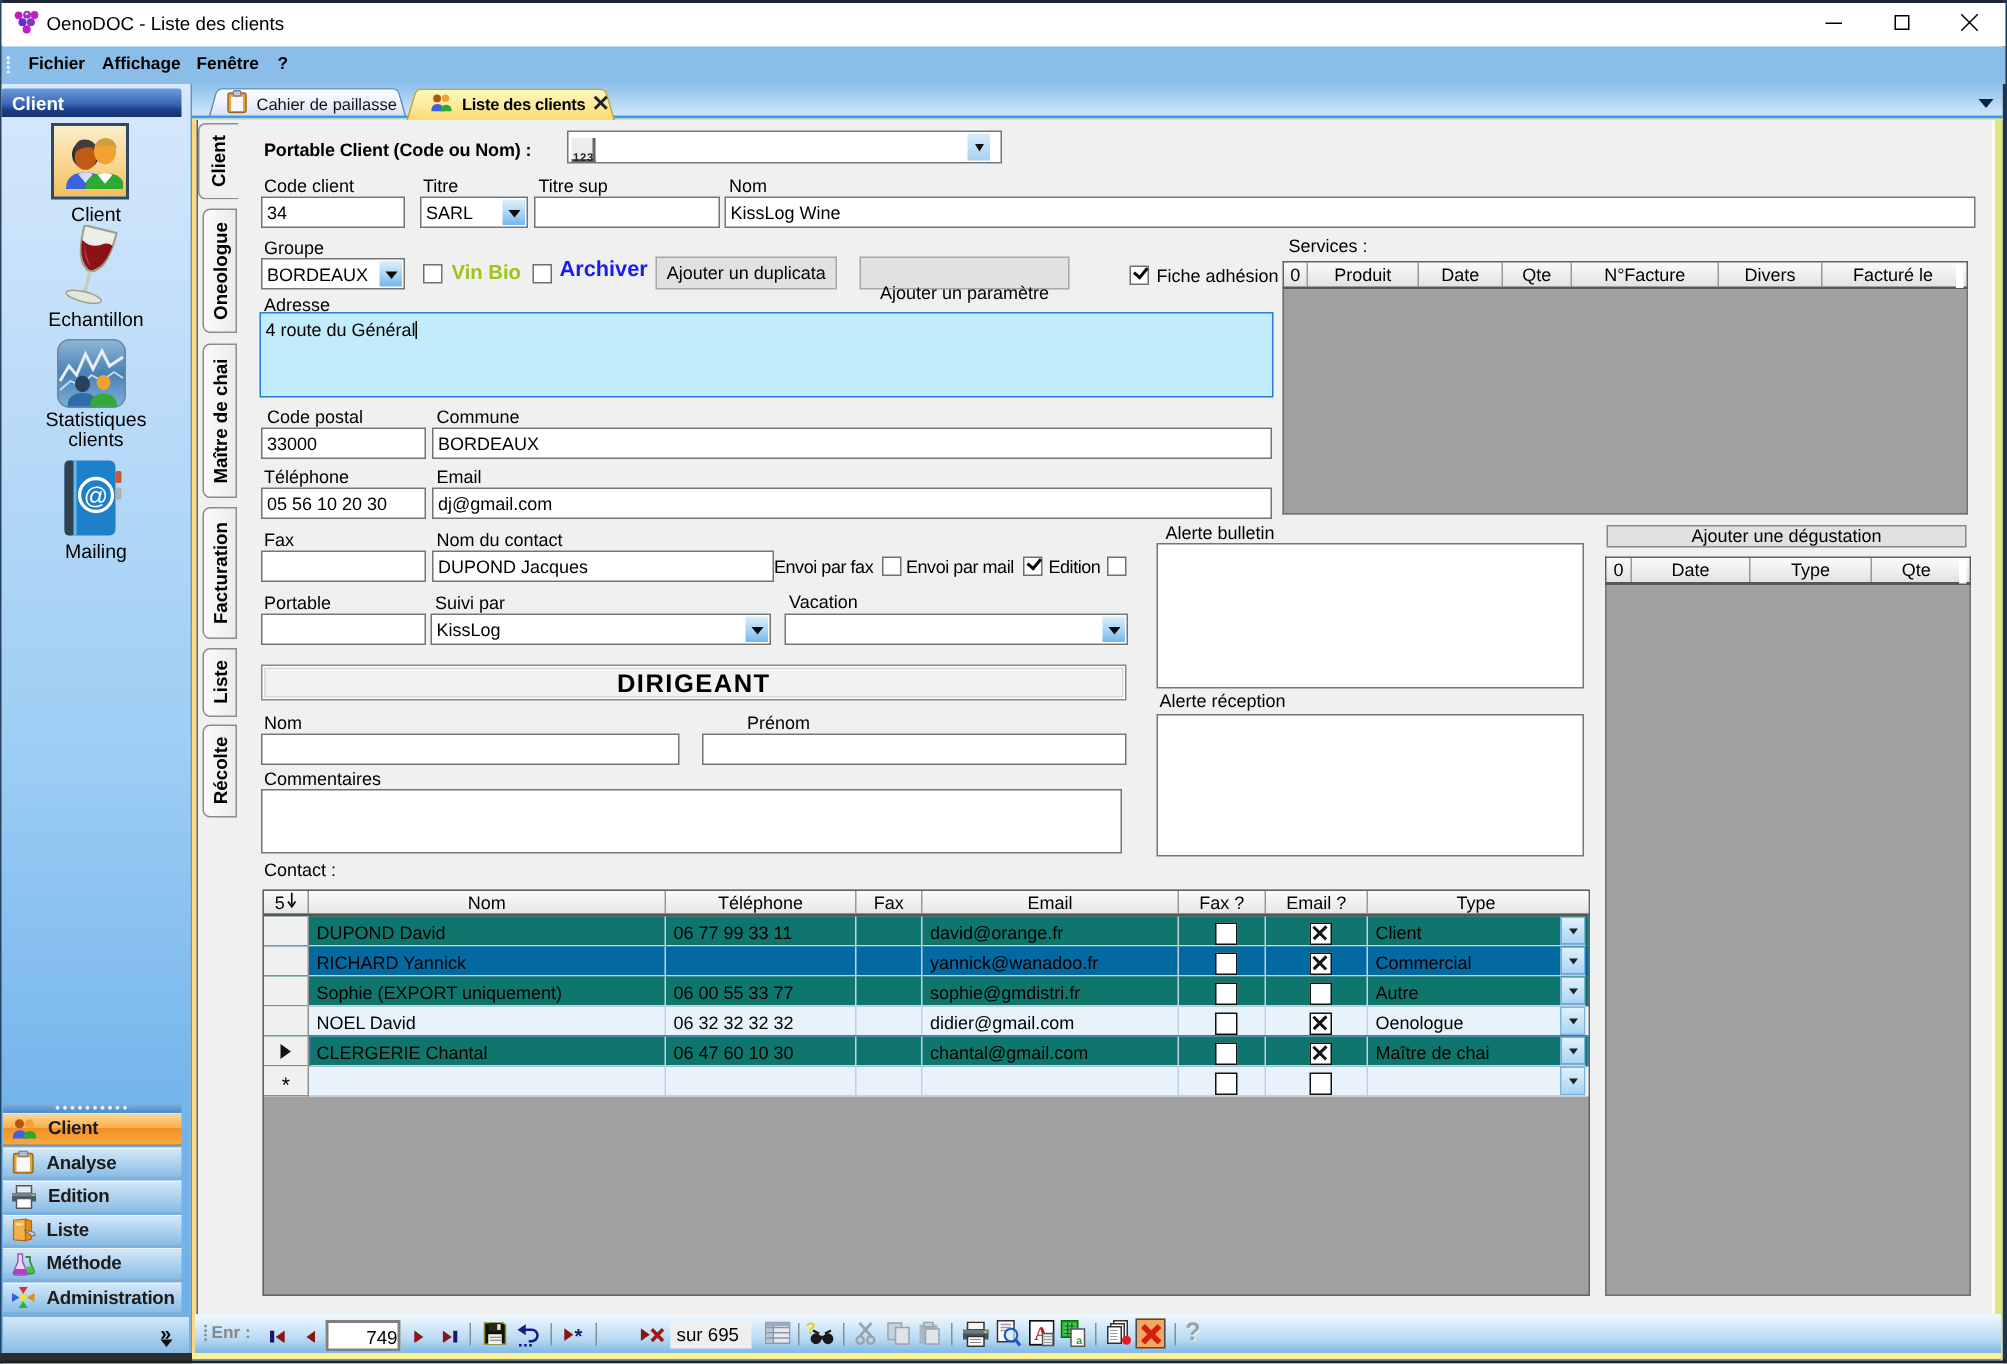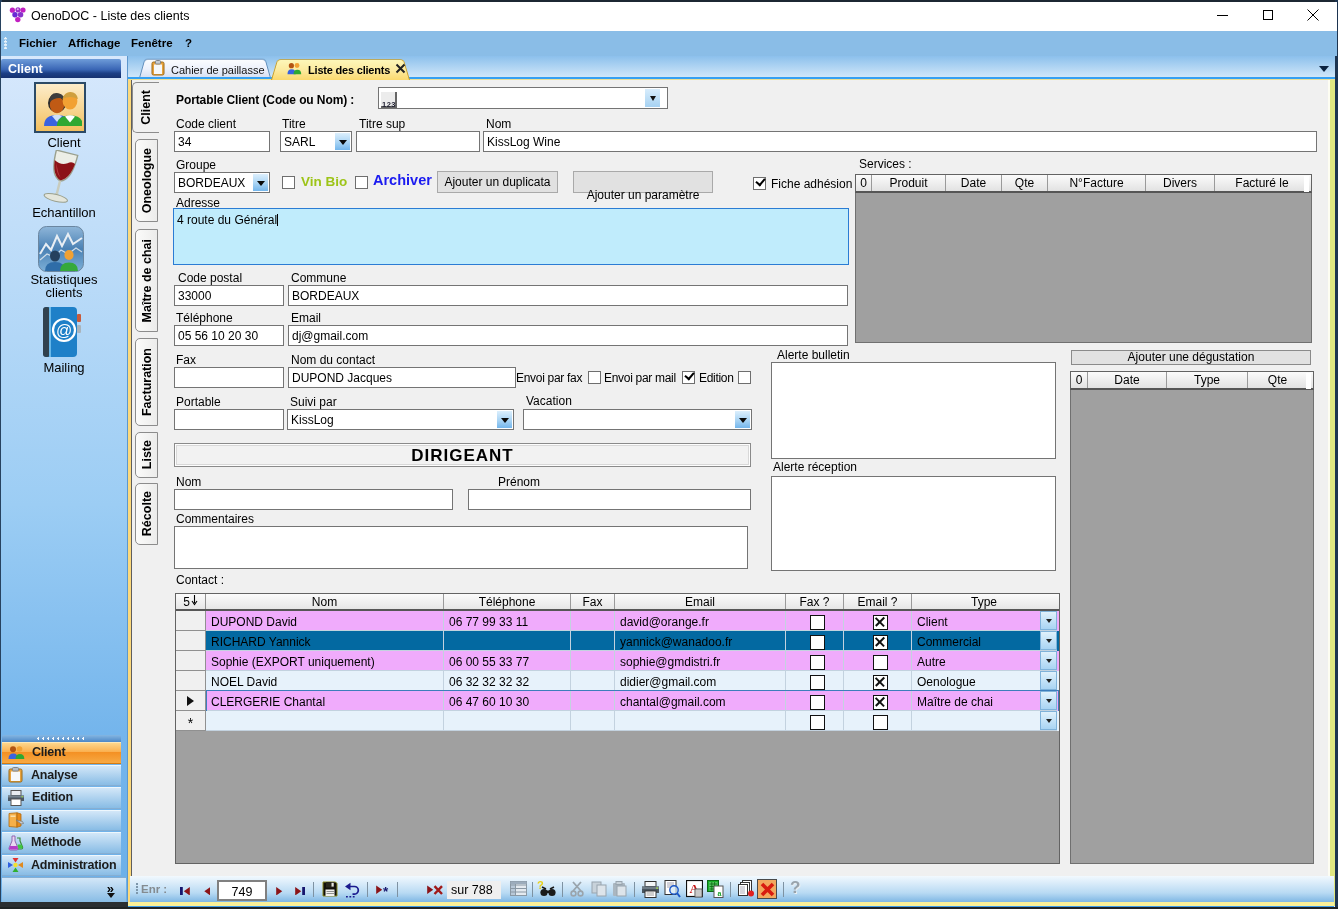--- a/index.html
+++ b/index.html
@@ -14,21 +14,21 @@
 .btn{position:absolute;background:#e1e1e1;border:1px solid #a9a9a9;font-size:12px;text-align:center;font-family:"Liberation Sans",sans-serif}
 .sep{position:absolute;width:1.2px;background:#7e92a2;top:882px;height:15px}
 .nav{position:absolute;left:2px;width:119px;height:21.5px;background:linear-gradient(#d3e7f8,#88bce5);border-top:1px solid #eef7fd;border-bottom:1px solid #86aed2;font-size:12.5px;font-weight:bold;color:#1c1c1c;display:flex;align-items:center;letter-spacing:-0.2px}
 .nav svg{margin:0 7px 0 5px}
 .nav span{margin-top:-1px}
 .vtab{position:absolute;background:linear-gradient(90deg,#fbfbfa,#ececeb);border:1px solid #8c8c8c;border-radius:5px 0 0 5px;display:flex;align-items:center;justify-content:center}
 .vtab span{writing-mode:vertical-rl;transform:rotate(180deg);font-size:12.5px;font-weight:bold;white-space:nowrap}
 .gridhead{position:absolute;display:flex;background:linear-gradient(#fbfbfb,#e2e2e2);border:1px solid #636363;border-bottom:2px solid #565656;font-size:12px}
 .gridhead div{border-right:1px solid #9a9a9a;text-align:center;overflow:hidden;padding-top:1px}
 .graybody{position:absolute;background:#a0a0a0;border:1px solid #707070;border-top:none}
-.crow{position:absolute;left:176px;display:flex;font-size:12px;height:20px;background:#f0abfc;width:883px}
+.crow{position:absolute;left:176px;display:flex;font-size:12px;height:20px;background:#0f766e;width:883px}
 .crow>div{border-right:1px solid #c3d2df;border-bottom:1px solid #c3d2df;padding:3.5px 0 0 5px;overflow:hidden;white-space:nowrap;height:20px}
 .crow .mk{background:#f0f0f0;border-right:1px solid #909090;border-bottom:1px solid #909090;width:30px;text-align:center;padding-left:0}
 .tchk{position:relative;width:15px;height:15px;border:1.7px solid #111;background:#fff;margin:0 auto}
 .tchk.x:before,.tchk.x:after{content:"";position:absolute;left:0px;top:5.2px;width:11.6px;height:1.7px;background:#111}
 .tchk.x:before{transform:rotate(45deg)}.tchk.x:after{transform:rotate(-45deg)}
 .tdd{position:absolute;right:0;top:0;width:17px;height:19px;background:linear-gradient(#e0f1fc,#a9d4f3);border:1px solid #7fb2da;display:flex;align-items:center;justify-content:center}
 .tdd:after{content:"";border:3.5px solid transparent;border-top:4.5px solid #222;margin-top:4px}
 .ticon{position:absolute;top:881px}
 </style></head>
 <body>
@@ -431,21 +431,21 @@
 <div id="toolbar" class="abs" style="left:130px;top:876px;width:1204px;height:26px;background:linear-gradient(#f2f9fe,#dcedfa 25%,#b8daf3 65%,#7fb7e4)"></div>
 <div class="abs" style="left:136px;top:883px;width:2px;height:12px;background-image:radial-gradient(circle at 1px 1px,#7d97ab 0.9px,transparent 1px);background-size:2px 3px"></div>
 <div class="abs" style="left:141px;top:883px;font-size:11.5px;font-weight:bold;color:#848b90">Enr :</div>
 <svg class="ticon" style="left:179.5px;top:886.5px" width="10" height="8.5" viewBox="0 0 10 8.5">
     <rect x="0" y="0" width="2.8" height="8.5" fill="#17176e"></rect>
     <path d="M9.8,0 L3.8,4.25 L9.8,8.5 Z" fill="#8b1418"></path>
   </svg>
 <svg class="ticon" style="left:203.5px;top:886.5px" width="6.5" height="8.5" viewBox="0 0 6.5 8.5">
     <path d="M6.3,0 L0.3,4.25 L6.3,8.5 Z" fill="#8b1418"></path>
   </svg>
-<div class="abs" style="left:217px;top:880px;width:50px;height:20.5px;background:#fff;border:2px solid #808080;box-shadow:inset 0 0 0 2px #fff;text-align:center;font-size:12.5px;padding-top:2.5px">749</div>
+<div class="abs" style="left:217px;top:880px;width:50px;height:20.5px;background:#fff;border:2px solid #808080;box-shadow:inset 0 0 0 2px #fff;text-align:right;font-size:12.5px;padding-top:2.5px">749</div>
 <svg class="ticon" style="left:276px;top:886.5px" width="6.5" height="8.5" viewBox="0 0 6.5 8.5">
     <path d="M0.2,0 L6.2,4.25 L0.2,8.5 Z" fill="#8b1418"></path>
   </svg>
 <svg class="ticon" style="left:295px;top:886.5px" width="10" height="8.5" viewBox="0 0 10 8.5">
     <path d="M0.2,0 L6.2,4.25 L0.2,8.5 Z" fill="#8b1418"></path>
     <rect x="7.2" y="0" width="2.8" height="8.5" fill="#17176e"></rect>
   </svg>
 <div class="sep" style="left:313px"></div>
 <svg class="ticon" style="left:322px;top:881px" width="16" height="16" viewBox="0 0 16 16">
     <path d="M1,1 L13.5,1 L15,2.5 L15,15 L1,15 Z" fill="#11100a" stroke="#8a8820" stroke-width="1"></path>
@@ -462,21 +462,21 @@
 <div class="sep" style="left:367px"></div>
 <svg class="ticon" style="left:376px;top:884px" width="16" height="12" viewBox="0 0 16 12">
     <path d="M0.2,1.5 L6.2,5.75 L0.2,10 Z" fill="#8b1418"></path>
     <text x="7" y="11.5" font-size="13.5" font-weight="bold" fill="#17176e">*</text>
   </svg>
 <div class="sep" style="left:397px"></div>
 <svg class="ticon" style="left:427px;top:884px" width="17" height="12" viewBox="0 0 17 12">
     <path d="M0.2,1.5 L6.2,5.75 L0.2,10 Z" fill="#8b1418"></path>
     <path d="M7.5,2.2 L15,10 M15,2.2 L7.5,10" stroke="#a01a1a" stroke-width="2.4"></path>
   </svg>
-<div class="abs" style="left:447px;top:881px;width:54px;height:18px;background:#efefef;font-size:12.5px;padding:2px 0 0 4px">sur 788</div>
+<div class="abs" style="left:447px;top:881px;width:54px;height:18px;background:#efefef;font-size:12.5px;padding:2px 0 0 4px">sur 695</div>
 <svg class="ticon" style="left:510px;top:881px" width="17" height="15" viewBox="0 0 17 15">
     <rect x="0.5" y="0.5" width="16" height="14" fill="#e4eaf0" stroke="#8a98a4"></rect>
     <rect x="1" y="1" width="4" height="13" fill="#b8c8d8"></rect>
     <path d="M5.5,0.5 L5.5,14.5 M0.5,4 L16.5,4 M0.5,7.5 L16.5,7.5 M0.5,11 L16.5,11" stroke="#8a98a4"></path>
     <rect x="0.5" y="0.5" width="16" height="2.5" fill="#9cacbc"></rect>
   </svg>
 <div class="sep" style="left:532px"></div>
 <svg class="ticon" style="left:537px;top:880px" width="20" height="18" viewBox="0 0 20 18">
     <text x="0" y="9" font-size="11" font-weight="bold" fill="#e8d018">?</text>
     <circle cx="7" cy="12.5" r="3.6" fill="#1a1a1a"></circle>

